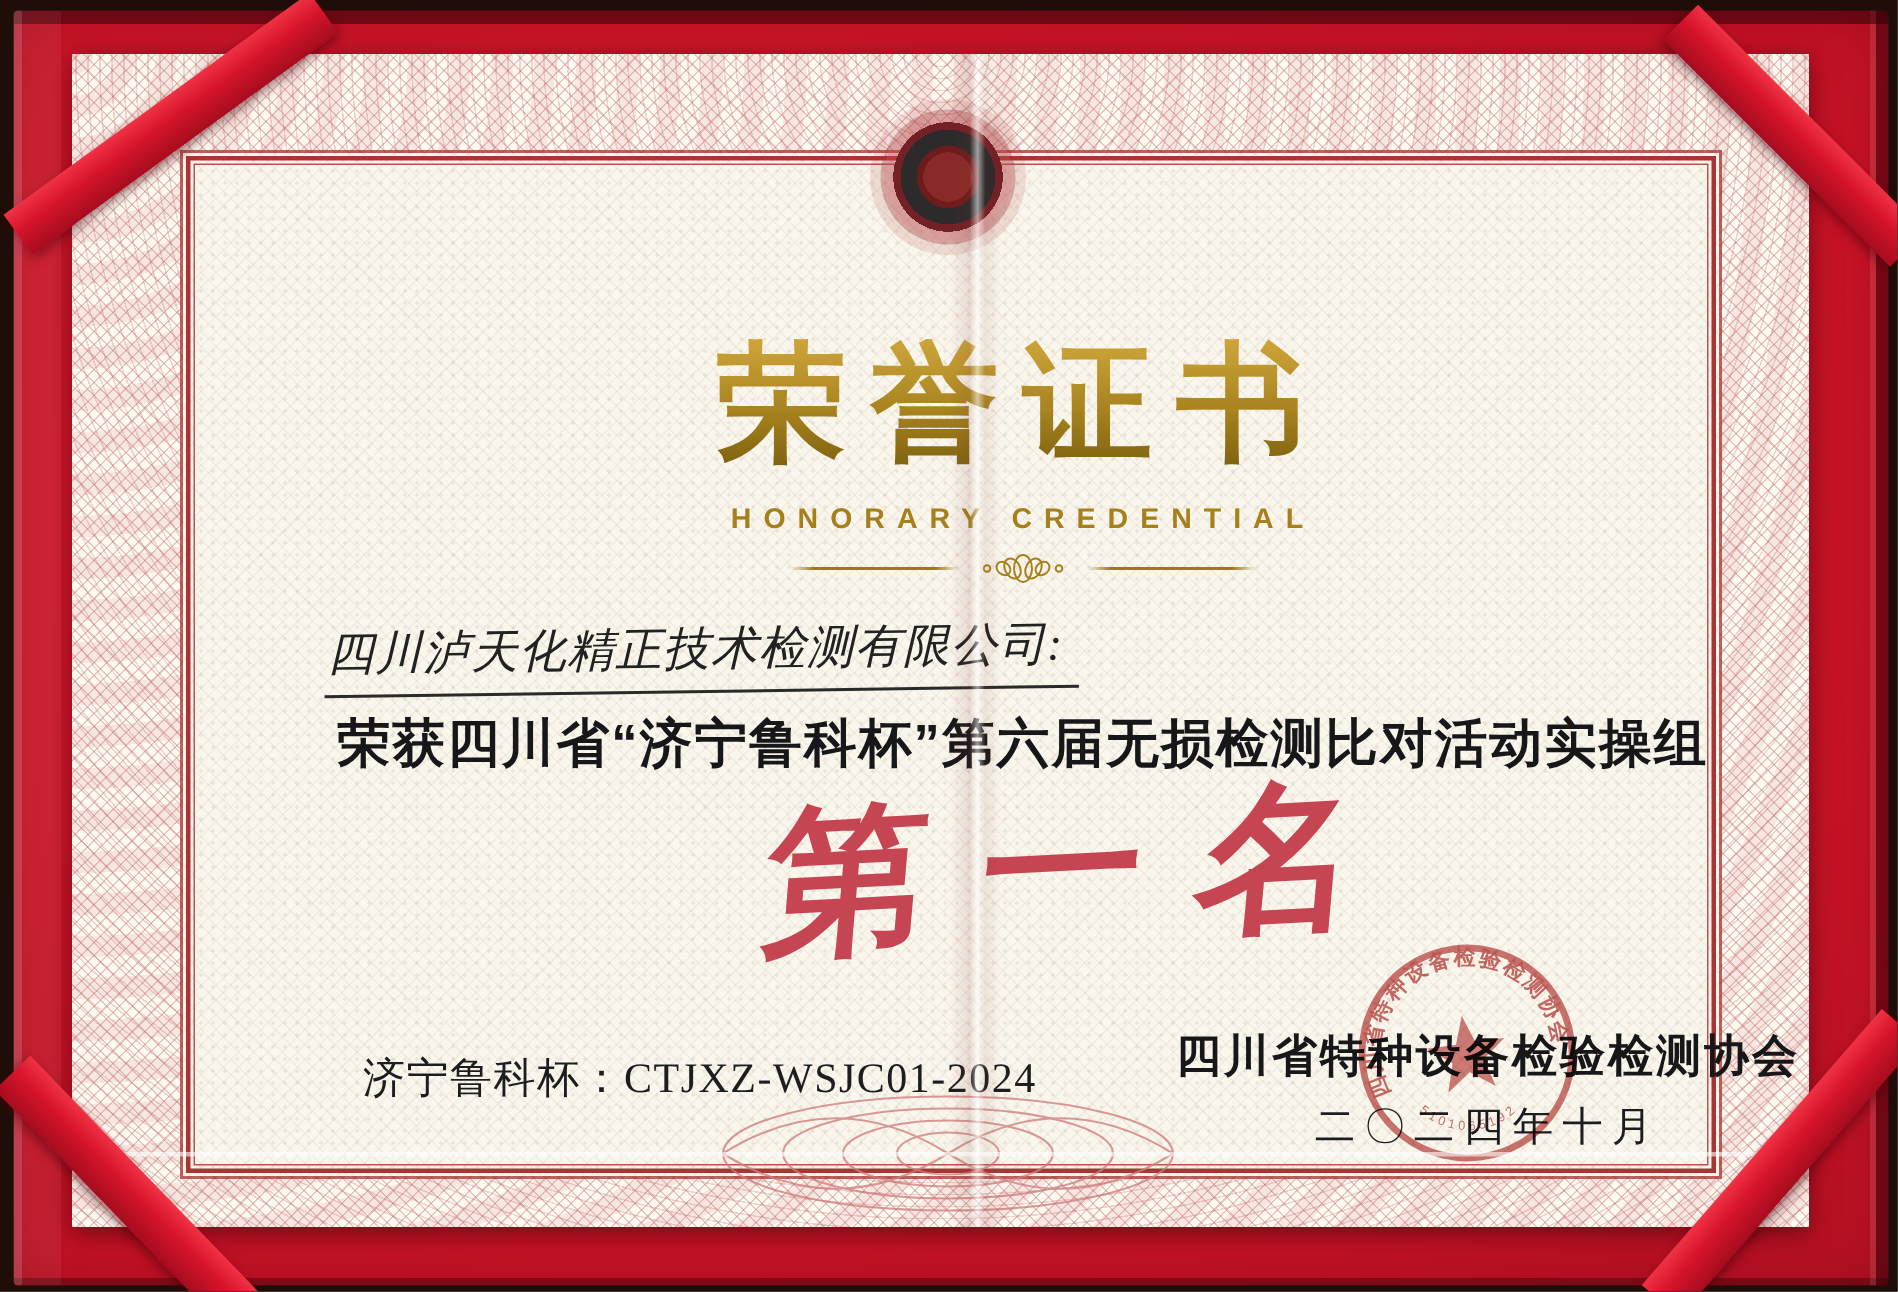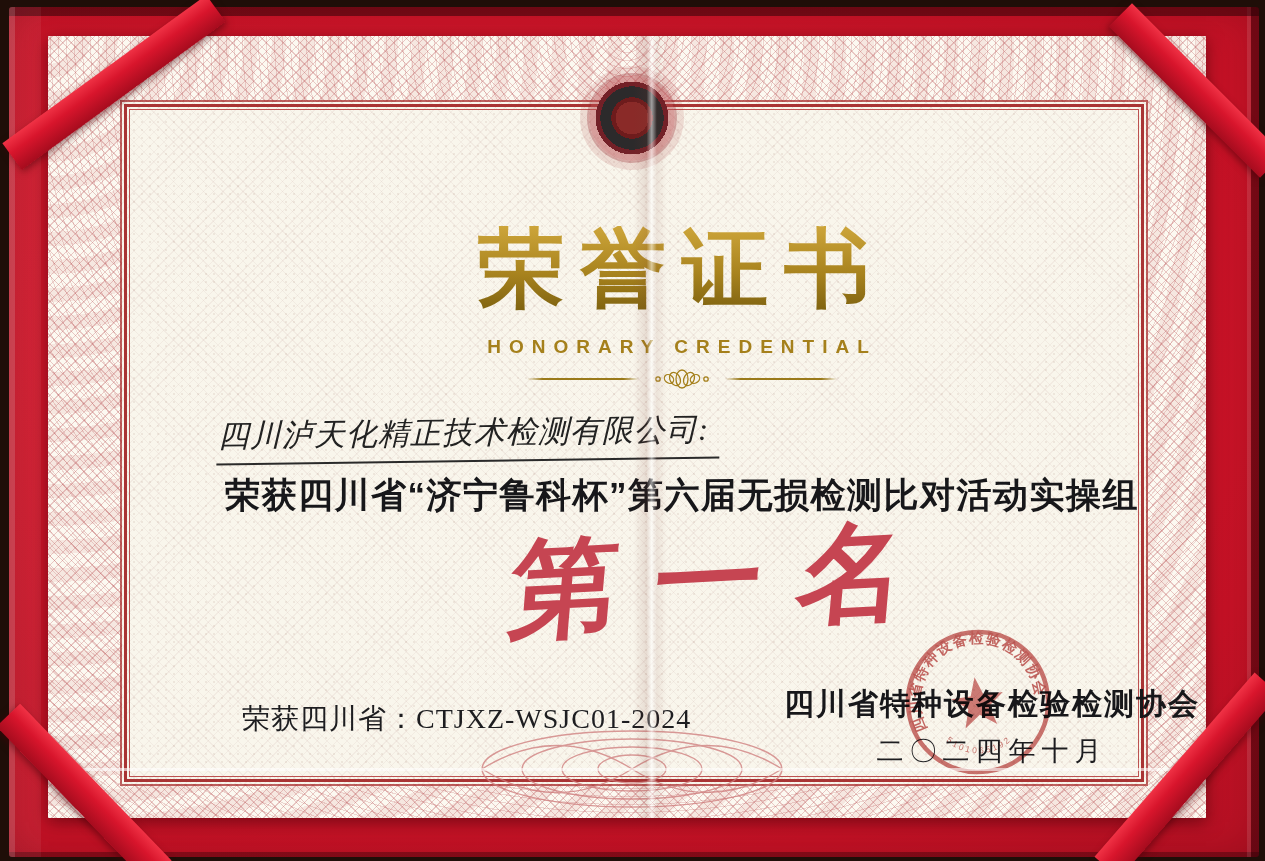--- a/index.html
+++ b/index.html
@@ -181,21 +181,21 @@
         <span class="line"></span>
       </div>
 
       <div class="recipient">四川泸天化精正技术检测有限公司:</div>
 
       <div class="award-line">荣获四川省“济宁鲁科杯”第六届无损检测比对活动实操组</div>
 
       <div class="rank">第一名</div>
 
       <div class="cert-no">
-        <span>荣获四川省：</span><span>CTJXZ-WSJC01-2024</span>
+        <span>济宁鲁科杯：</span><span>CTJXZ-WSJC01-2024</span>
       </div>
 
       <div class="issuer-block">
         <div class="issuer">四川省特种设备检验检测协会</div>
         <div class="date">二〇二四年十月</div>
       </div>
 
       <svg class="seal" viewBox="0 0 150 150">
         <g transform="rotate(-8 75 75)">
           <circle cx="75" cy="75" r="70" fill="none" stroke="#c0504f" stroke-width="4.5" opacity="0.85"></circle>

